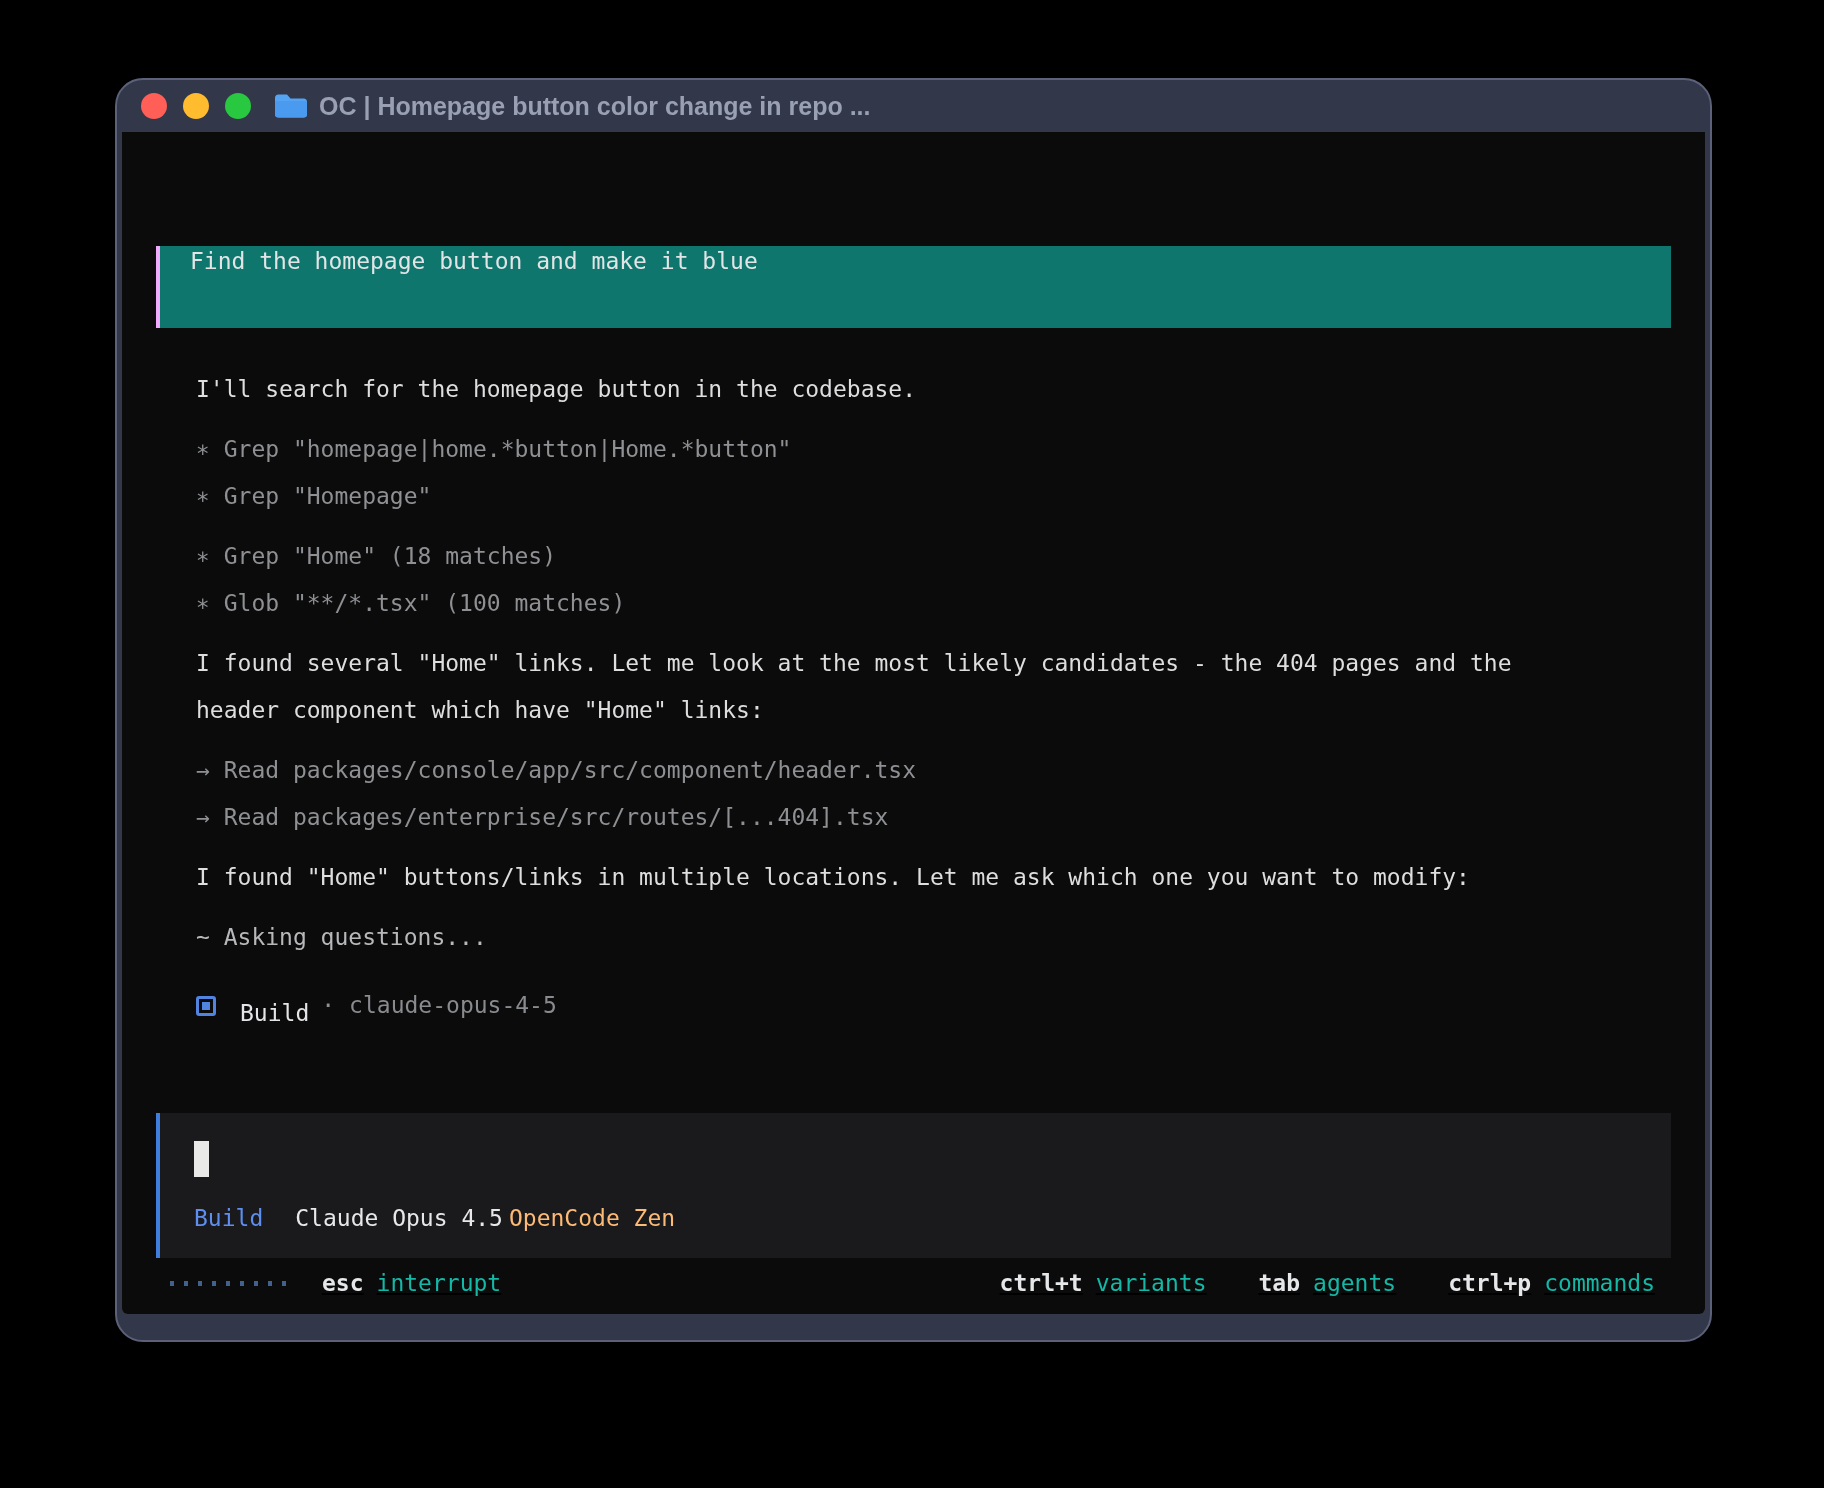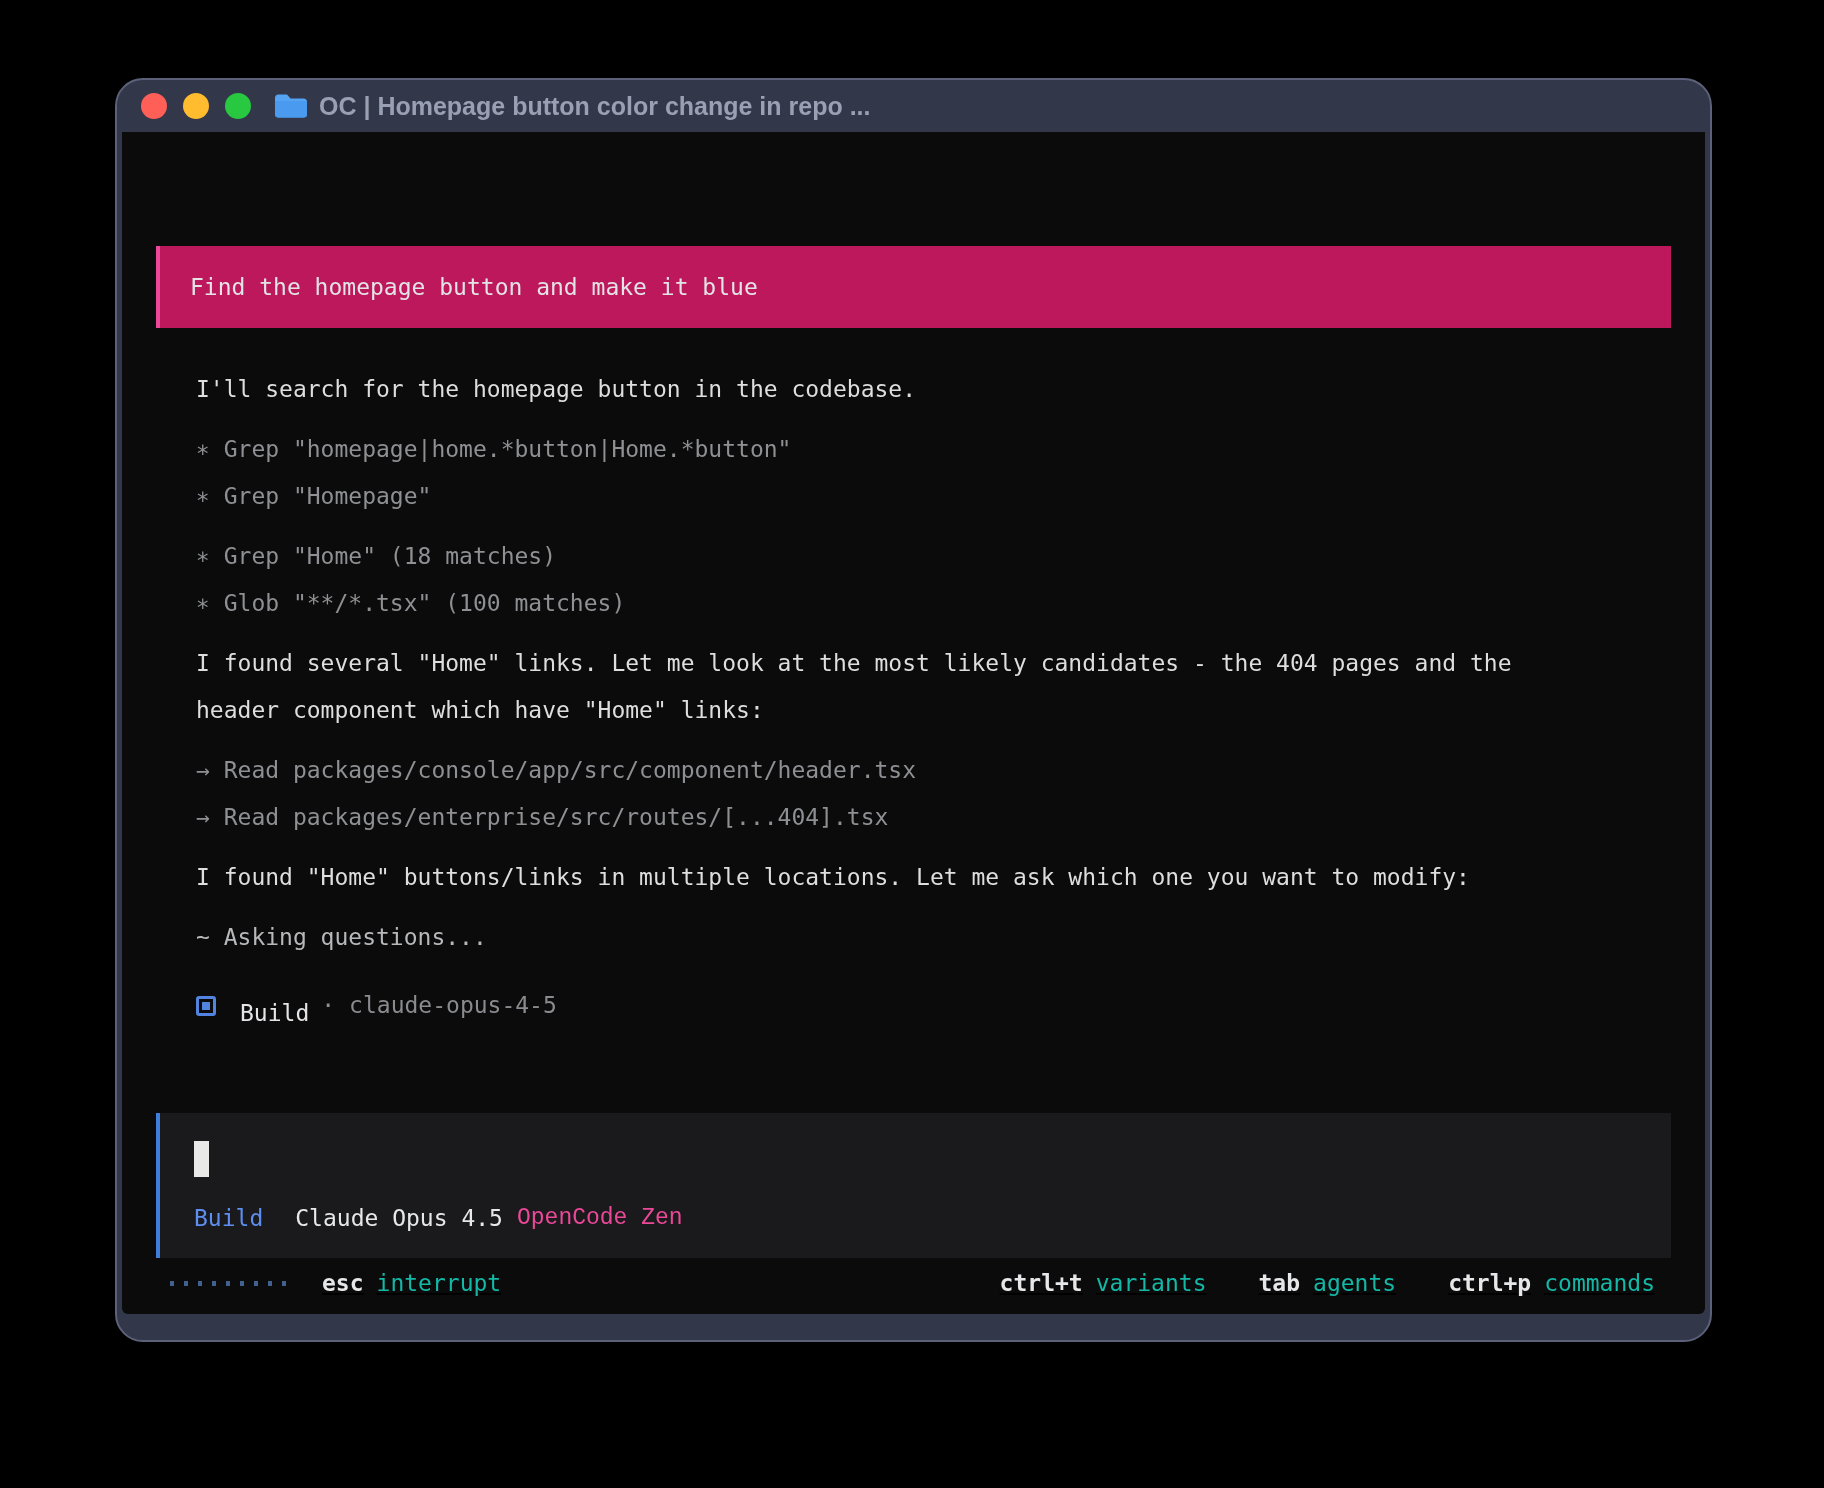--- a/index.html
+++ b/index.html
@@ -57,23 +57,23 @@
     border-left:4px solid #47484d;
     display:flex; align-items:center;
     padding:0 26px 0 30px;
   }
   .sh-title { font-weight:bold; color:#e9eaec; white-space:nowrap; }
   .sh-right { margin-left:auto; display:flex; gap:30px; color:#8b8c90; white-space:nowrap; }
 
   .user-msg {
     flex:none; height:82px;
     margin-top:70px;
-    background:#be185d;
-    border-left:4px solid #ec4899;
-    display:flex; align-items:center;
+    background:#0f766e;
+    border-left:4px solid #f0abfc;
+    display:flex; 
     padding:0 30px;
     color:#e3e4e6;
   }
 
   .transcript { margin:30px 0 0 40px; }
   .block { margin-bottom:29px; }
   .block.text   { color:#dededf; }
   .block.tool   { color:#8f9093; }
   .block.status { color:#b7b8ba; }
   .tline, .aline { white-space:pre;margin-top:16px; }
@@ -95,21 +95,21 @@
     flex:none;
     margin-top:auto;
     background:#1a1a1d;
     border-left:4px solid #3f7edc;
     padding:28px 30px 24px 34px;
   }
   .cursor-block { width:15px; height:36px; background:#e9e9e7; }
   .mode-row { margin-top:26px; display:flex; white-space:pre; }
   .mode     { color:#5d8ef0; }
   .model    { color:#e7e8ea; margin-left:32px; }
-  .provider { color:#ec4899; margin-left:14px;font-family:Liberation Mono, monospace; }
+  .provider { color:#fdba74; margin-left:6px; }
 
   
   .footer {
     flex:none; height:56px;
     display:flex; align-items:center;
     padding:0 16px 6px 14px;
   }
   .spinner { display:flex; align-items:center; gap:10px; margin-right:36px; }
   .spinner i { width:4px; height:5px; background:#41618f; display:block; }
   .hint { display:flex; align-items:flex-start; white-space:pre;text-decoration:underline; }

